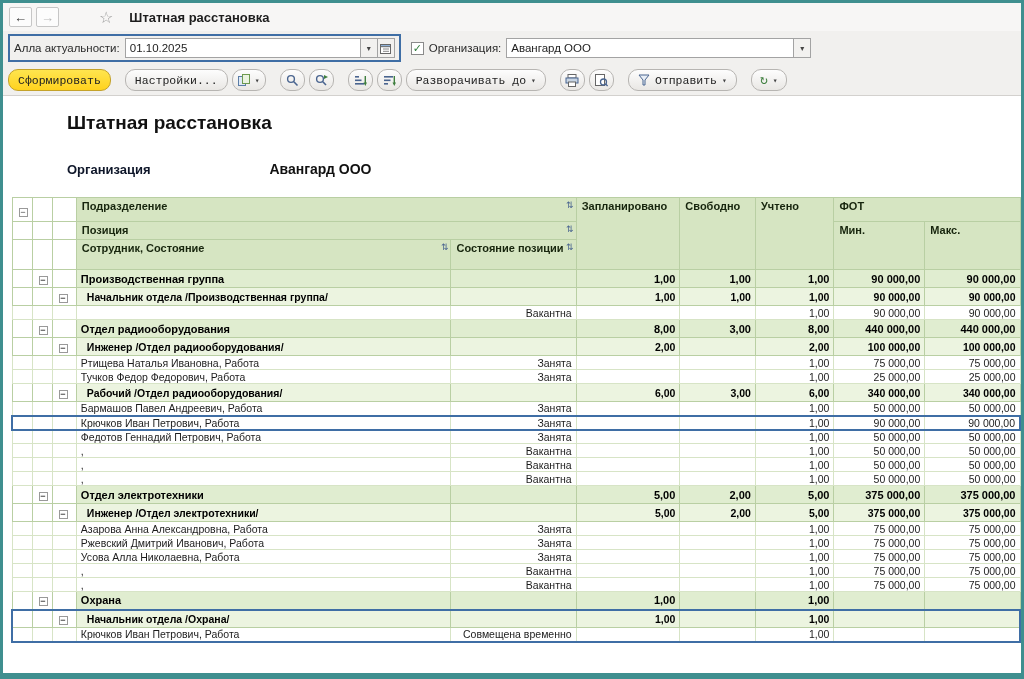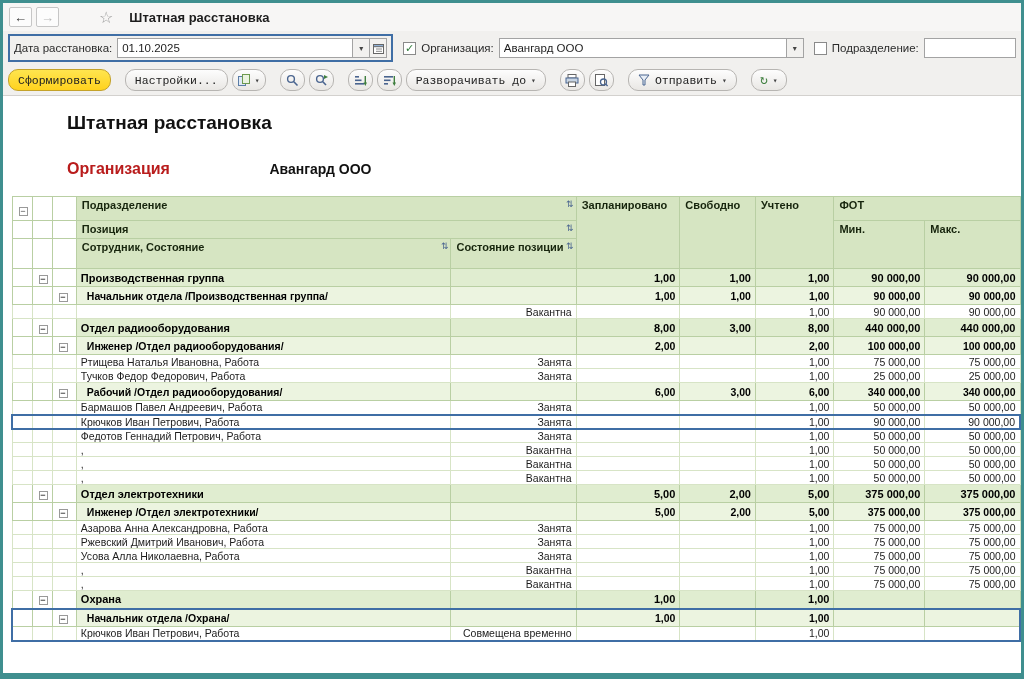--- a/index.html
+++ b/index.html
@@ -34,21 +34,21 @@
   .btn.yellow{ background:linear-gradient(#ffe54f,#ffd21e); border-color:#c4a22a; }
   .iconbtn{ width:25px; padding:0; justify-content:center; }
   .drop{ font-size:8px; color:#444; }
   .tgap{ width:6px; }
   svg.ic{ display:block; }
   
   .report{ position:absolute; left:0; right:0; top:93px; bottom:0; background:#fff; overflow:hidden; }
   .rtitle{ margin:16px 0 0 64px; font-size:19px; font-weight:bold; color:#111; }
   .meta{ margin:24px 0 0 64px; }
   .meta-row{ line-height:22px; }
-  .mlabel{ display:inline-block; width:198px; font-weight:bold; font-size:16px; color:#b91c1c;}
+  .mlabel{ display:inline-block; width:198px; font-weight:bold; font-size:13px; color:#0f172a;}
   .mvalue{ font-size:14px; color:#111;}
   .b{ font-weight:bold; }
   
   table.rt{ border-collapse:collapse; margin:16px 0 0 8px; table-layout:fixed; }
   table.rt td, table.rt th{ border:1px solid #b9cfa3; padding:0 4px; overflow:hidden; white-space:nowrap; }
   td.gut{ border:none; background:#fff; padding:0; }
   tr.h th{ background:#d6e5c2; text-align:left; vertical-align:top; font-size:11px; font-weight:bold; color:#17250d;
            position:relative; padding:2px 12px 2px 5px; }
   th.wrap{ white-space:normal; overflow-wrap:anywhere; }
   .sort{ position:absolute; right:2px; top:2px; font-size:9px; color:#49648f; font-weight:normal; }
@@ -80,45 +80,40 @@
 
   <div class="titlebar">
     <button class="navbtn">←</button>
     <button class="navbtn dis">→</button>
     <button class="star">☆</button>
     <span class="wtitle">Штатная расстановка</span>
   </div>
 
   <div class="filterbar">
     <div class="dategroup">
-      <span class="flabel">Дата расстановка:</span>
+      <span class="flabel">Алла актуальности:</span>
       <input class="fld" style="width: 236px;" value="01.10.2025">
       <button class="inbtn" style="margin-left:-5px">▾</button>
       <button class="inbtn" style="margin-left:-5px">
         <svg class="ic" width="11" height="11" viewBox="0 0 11 11">
           <rect x="0.5" y="1.5" width="10" height="9" fill="#fff" stroke="#666"></rect>
           <rect x="0.5" y="1.5" width="10" height="2.2" fill="#8fb0d6" stroke="#666"></rect>
           <line x1="3" y1="6" x2="9" y2="6" stroke="#888"></line>
             <line x1="3" y1="8.3" x2="9" y2="8.3" stroke="#888"></line>
         </svg>
       </button>
     </div>
 
     <div class="grp">
       <span class="cb">✓</span>
       <span class="flabel">Организация:</span>
       <input class="fld" style="width: 288px;" value="Авангард ООО">
       <button class="inbtn" style="margin-left:-5px">▾</button>
     </div>
 
-    <div class="grp grow">
-      <span class="cb"></span>
-      <span class="flabel">Подразделение:</span>
-      <input class="fld grow" value="" style="">
-    </div>
   </div>
 
   <div class="toolbar">
     <button class="btn yellow">Сформировать</button>
     <span class="tgap"></span>
     <button class="btn">Настройки...</button>
     <button class="btn iconbtn" style="width:34px">
       <svg class="ic" width="12" height="12" viewBox="0 0 12 12">
         <rect x="0.5" y="2.5" width="7" height="9" fill="#dfe9f5" stroke="#5a7ca6"></rect>
         <rect x="4.5" y="0.5" width="7" height="9" fill="#eaf3e0" stroke="#6d9a4f"></rect>

